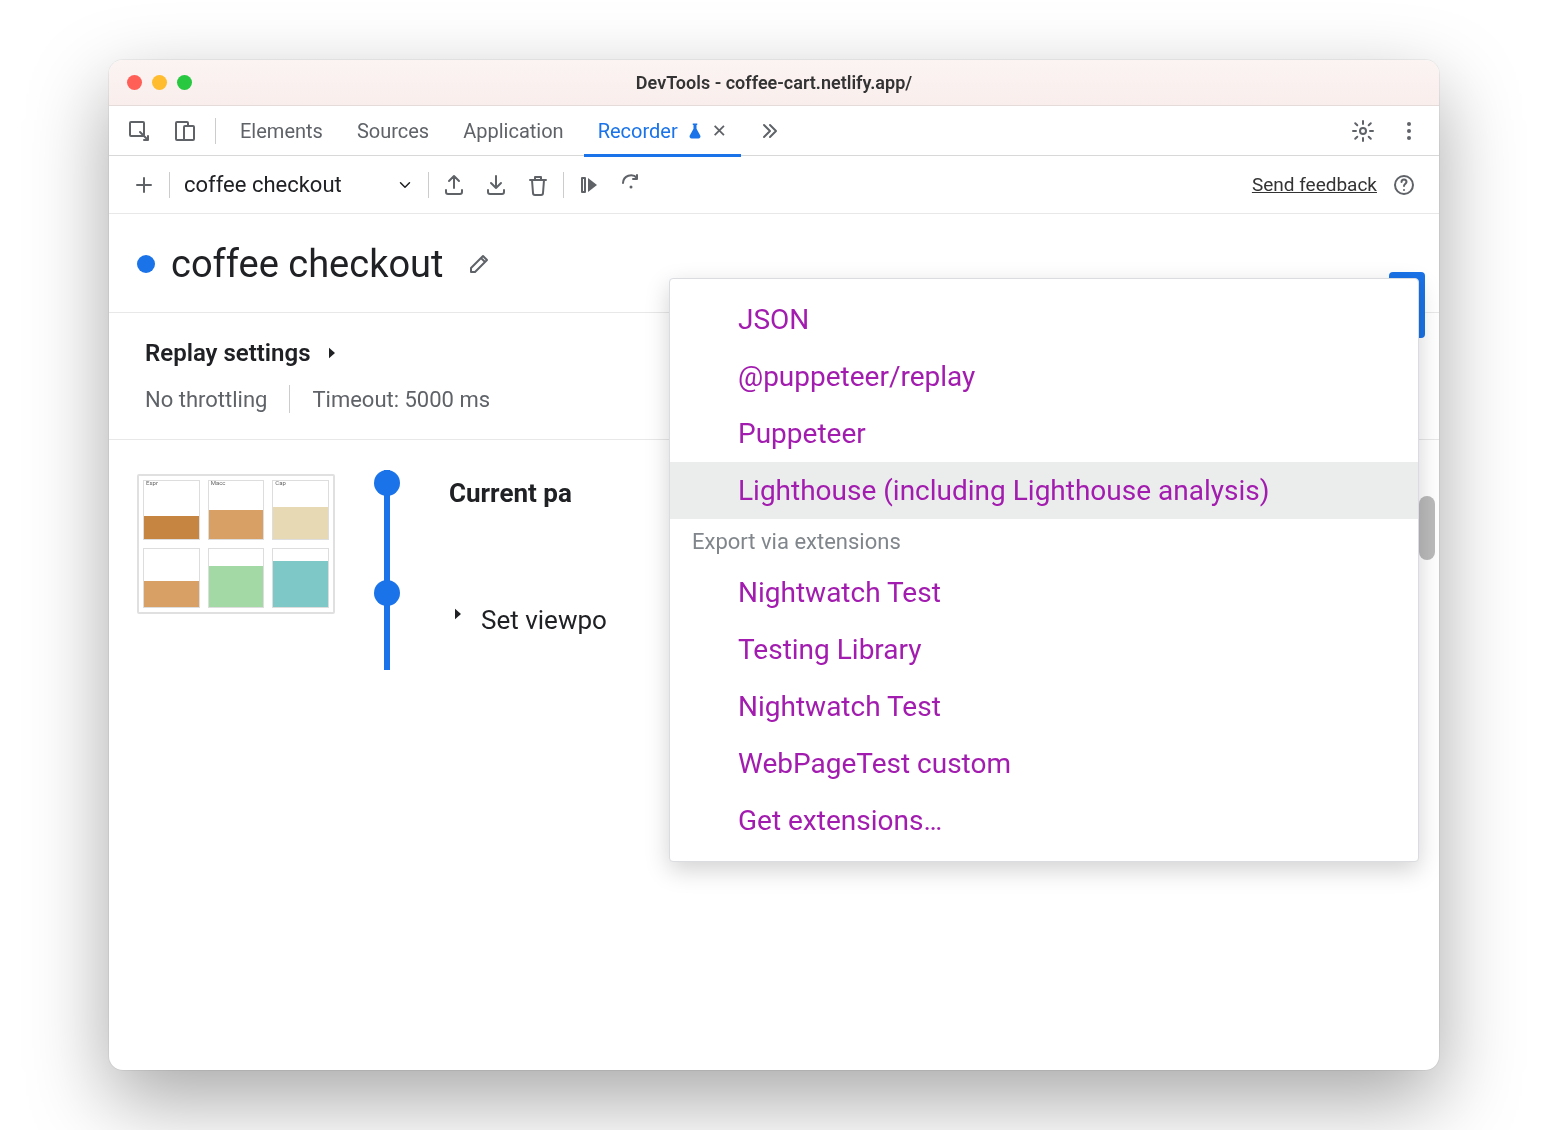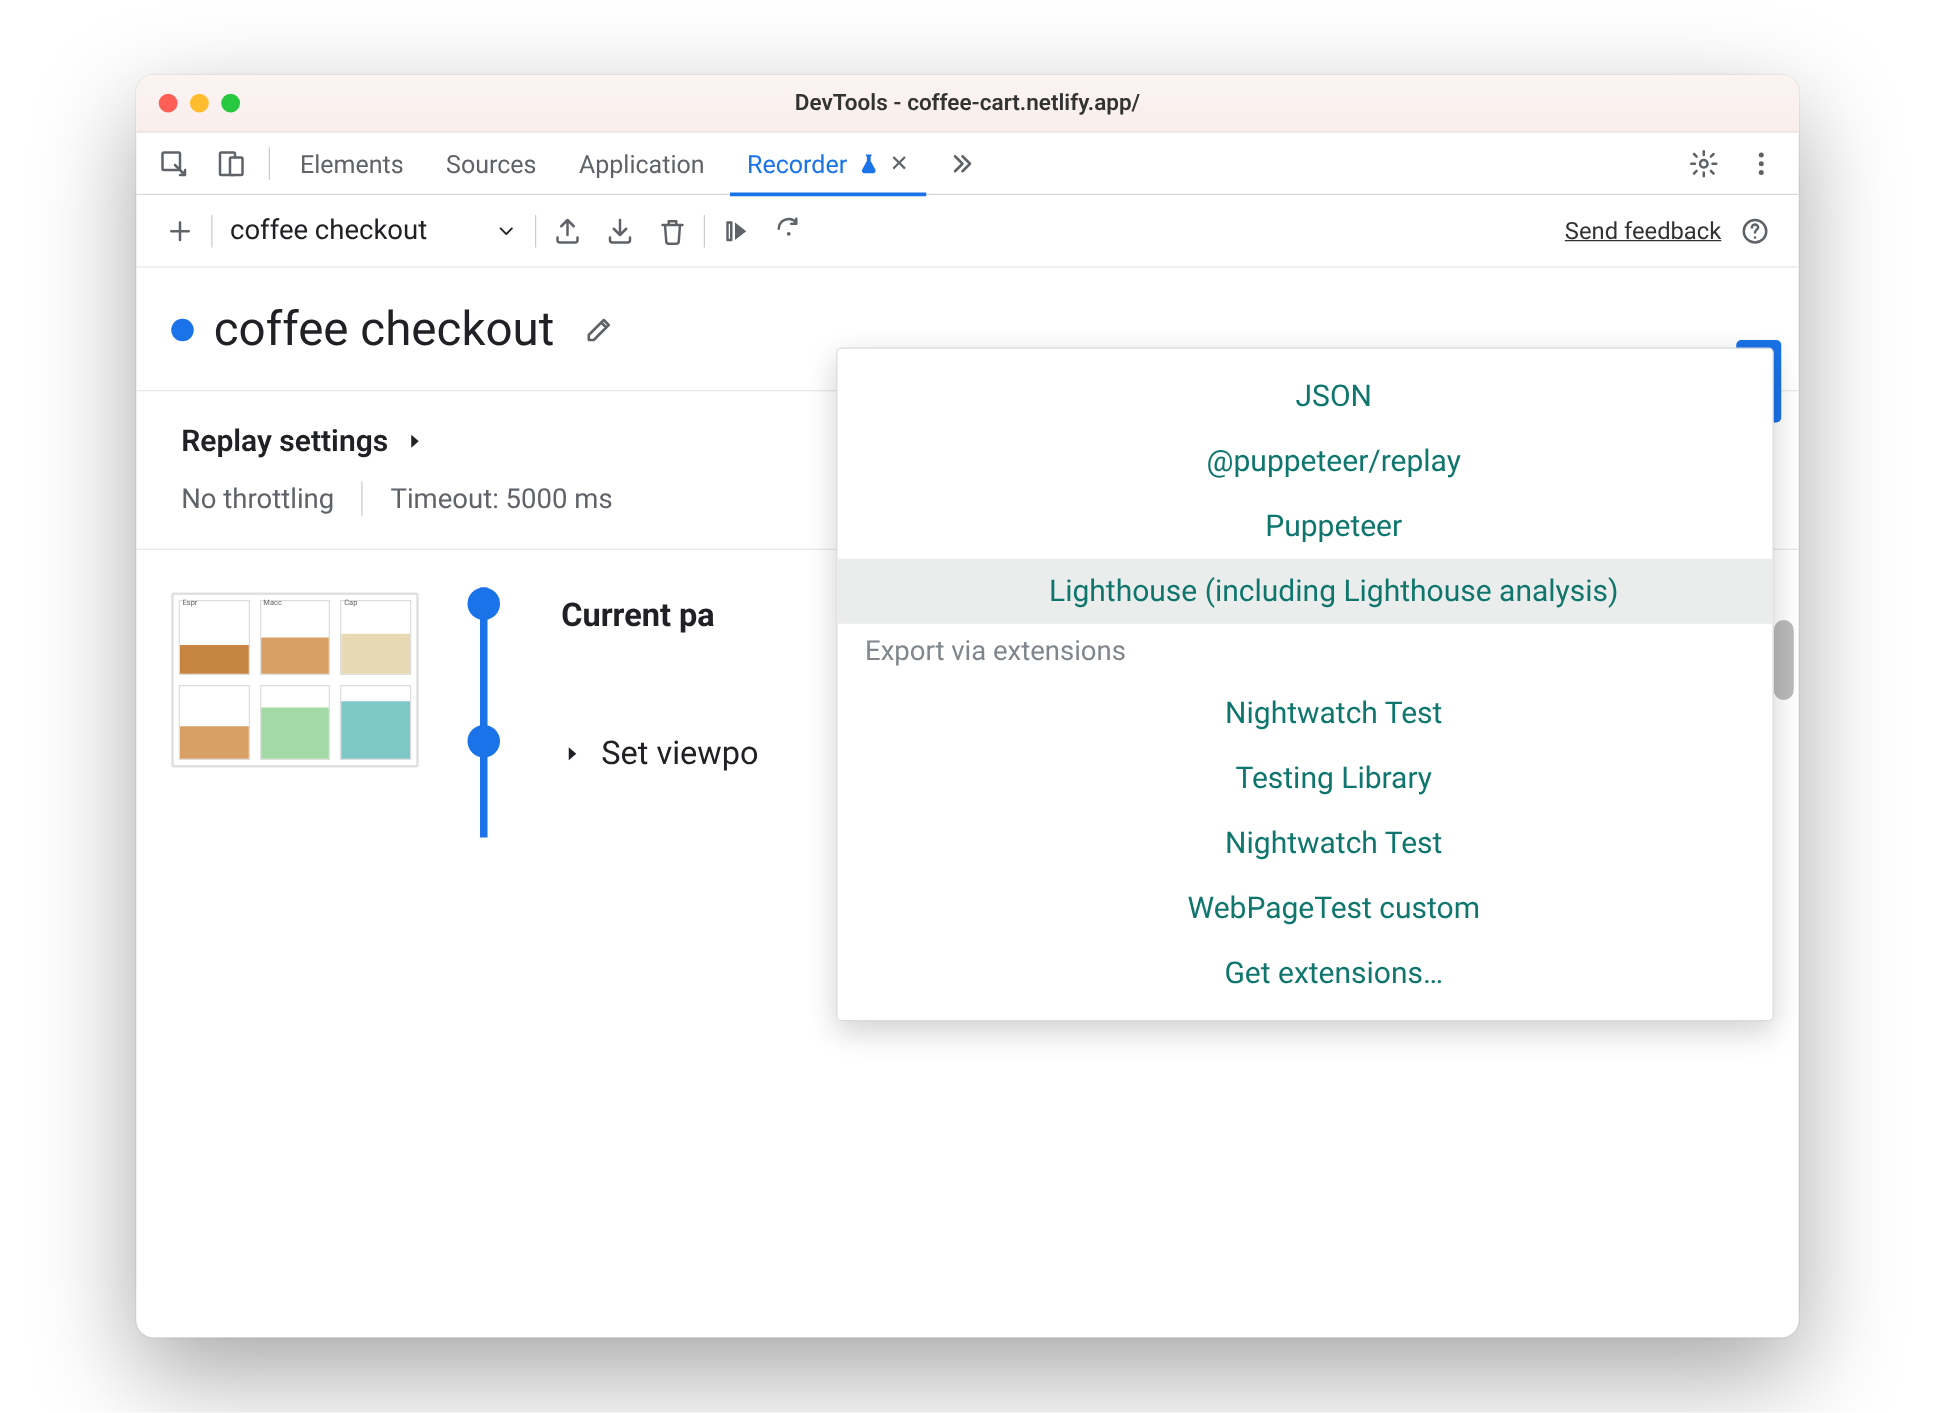--- a/index.html
+++ b/index.html
@@ -108,35 +108,35 @@
     .cup-fill { position: absolute; left: 0; right: 0; bottom: 0; }
     .cup-label { position: absolute; top: -2px; left: 2px; font-size: 6px; color: #666; }
     .timeline {
       position: absolute; left: 275px; top: 30px; width: 6px; height: 200px; background: #1a73e8;
     }
     .timeline-dot {
       width: 26px; height: 26px; border-radius: 50%; background: #1a73e8;
       position: absolute; left: -10px;
     }
     .step-row {
-      position: absolute; left: 340px; display: flex; align-items: center; gap: 14px;
+      position: absolute; left: 340px; display: flex; gap: 14px;
       font-size: 26px; color: #202124;
     }
     .step-row.bold { font-weight: 700; }
     
     .export-menu {
       position: absolute; left: 560px; top: 218px; width: 750px; background: #fff;
       border: 1px solid #dadce0; border-radius: 4px; box-shadow: 0 8px 24px rgba(0,0,0,0.18);
       padding: 12px 0; z-index: 100;
     }
     .menu-section-label {
       padding: 10px 22px; font-size: 22px; color: #80868b;
     }
     .menu-item {
-      padding: 12px 22px 12px 68px; font-size: 24px; color: #0f766e; cursor: pointer; text-align: center;
+      padding: 12px 22px 12px 68px; font-size: 28px; color: #a21caf; cursor: pointer;
     }
     .menu-item.hover { background: #ebecec; }
     
     .scrollthumb {
       position: absolute; right: 4px; top: 436px; width: 16px; height: 64px;
       background: #bbb; border-radius: 8px;
     }
     
     .replay-peek {
       position: absolute; right: 14px; top: 212px; width: 36px; height: 66px;
@@ -315,21 +315,21 @@
             </div>
         </div>
       </div>
       <div class="timeline">
         <div class="timeline-dot" style="top:0;"></div>
         <div class="timeline-dot" style="top:110px;"></div>
       </div>
       <div class="step-row bold" style="top:38px;">
         <span>Current pa</span>
       </div>
-      <div class="step-row" style="top:148px;">
+      <div class="step-row" style="top:165px;">
         <svg width="18" height="18" viewBox="0 0 24 24" style="fill:#202124;stroke:none;">
             <path d="M8 5l8 7-8 7z"></path>
           </svg>
         <span>Set viewpo</span>
       </div>
     </div>
   </div>
 
   <div class="replay-peek"></div>
 

